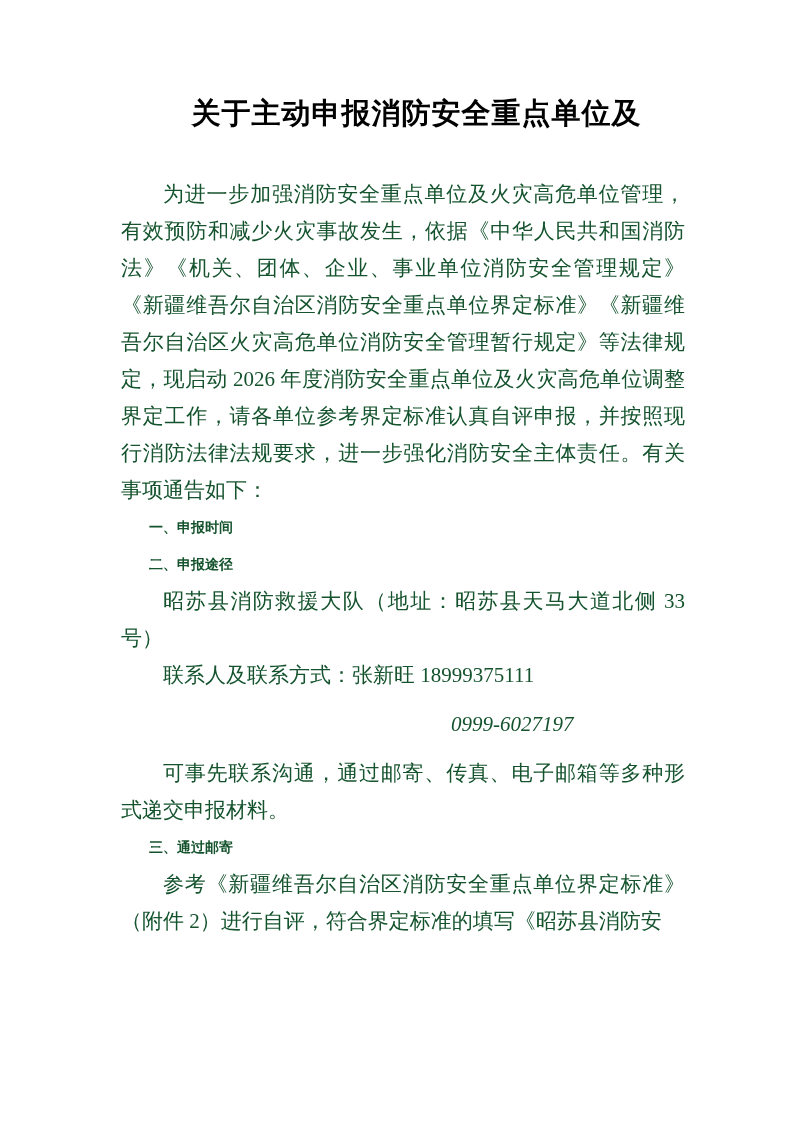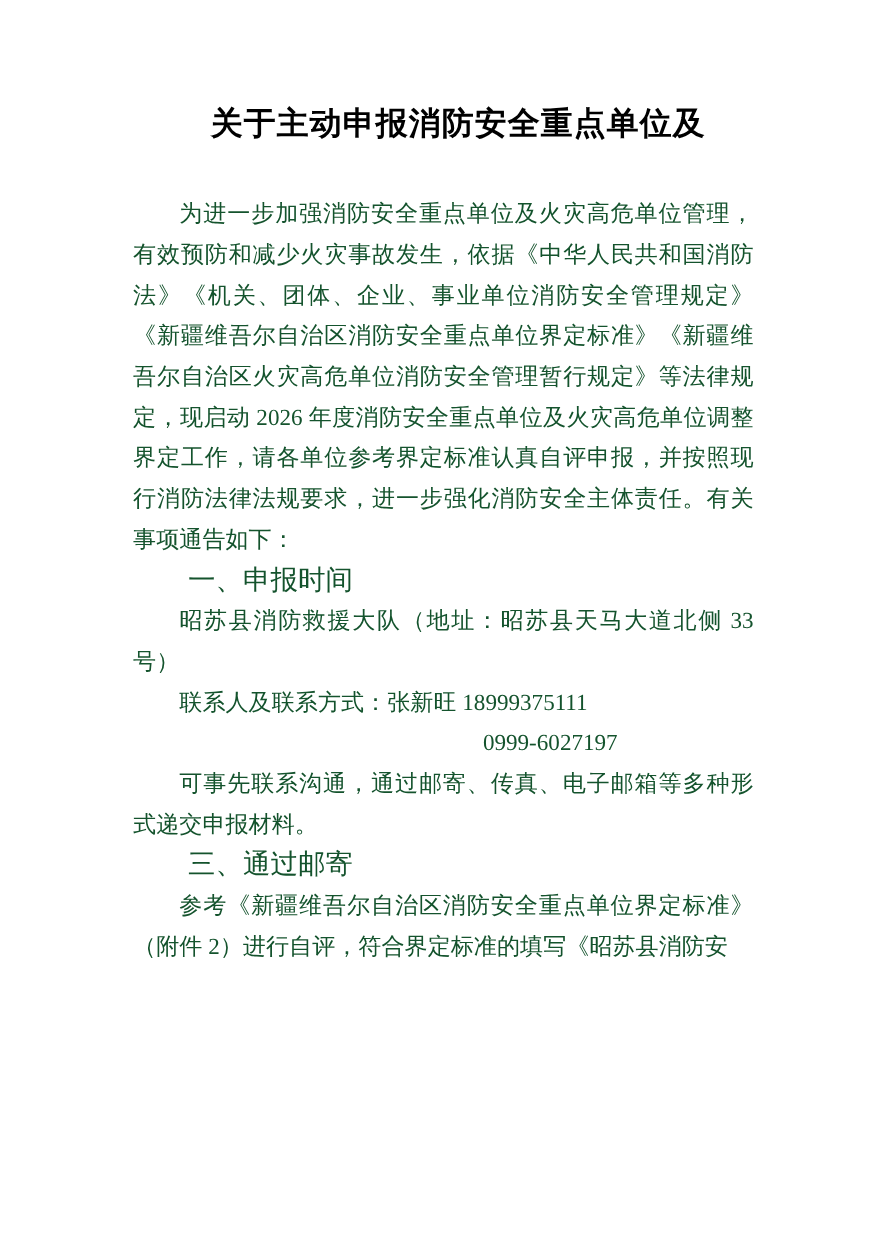--- a/index.html
+++ b/index.html
@@ -39,47 +39,49 @@
   }
   .para {
     margin: 0;
     text-indent: 2em;
     text-align: justify;
   }
   .heading {
     margin: 0;
     text-indent: 2em;
     font-family: "Liberation Sans", "DejaVu Sans", sans-serif;
-    font-weight: 400;
-    font-size: 25px;
+    font-weight: 700;
+    font-size: 14px;
     line-height: 37px;
   }
   .phone-line-2 {
-    margin: 0;
+    margin: 12px;
     text-indent: 0;
     padding-left: 318px;
     text-align: left;
+    font-style: italic;
   }
 </style>
 </head>
 <body>
 
 <div class="page">
 
   <div class="doc-title">
     <div>关于主动申报消防安全重点单位及</div>
   </div>
 
   <div class="content">
 
     <p class="para">为进一步加强消防安全重点单位及火灾高危单位管理，有效预防和减少火灾事故发生，依据《中华人民共和国消防法》《机关、团体、企业、事业单位消防安全管理规定》《新疆维吾尔自治区消防安全重点单位界定标准》《新疆维吾尔自治区火灾高危单位消防安全管理暂行规定》等法律规定，现启动 2026 年度消防安全重点单位及火灾高危单位调整界定工作，请各单位参考界定标准认真自评申报，并按照现行消防法律法规要求，进一步强化消防安全主体责任。有关事项通告如下：</p>
 
     <p class="heading">一、申报时间</p>
 
 
+    <p class="heading">二、申报途径</p>
 
     <p class="para">昭苏县消防救援大队（地址：昭苏县天马大道北侧 33 号）</p>
 
     <p class="para">联系人及联系方式：张新旺 18999375111</p>
 
     <p class="para phone-line-2">0999-6027197</p>
 
     <p class="para">可事先联系沟通，通过邮寄、传真、电子邮箱等多种形式递交申报材料。</p>
 
     <p class="heading">三、通过邮寄</p>

